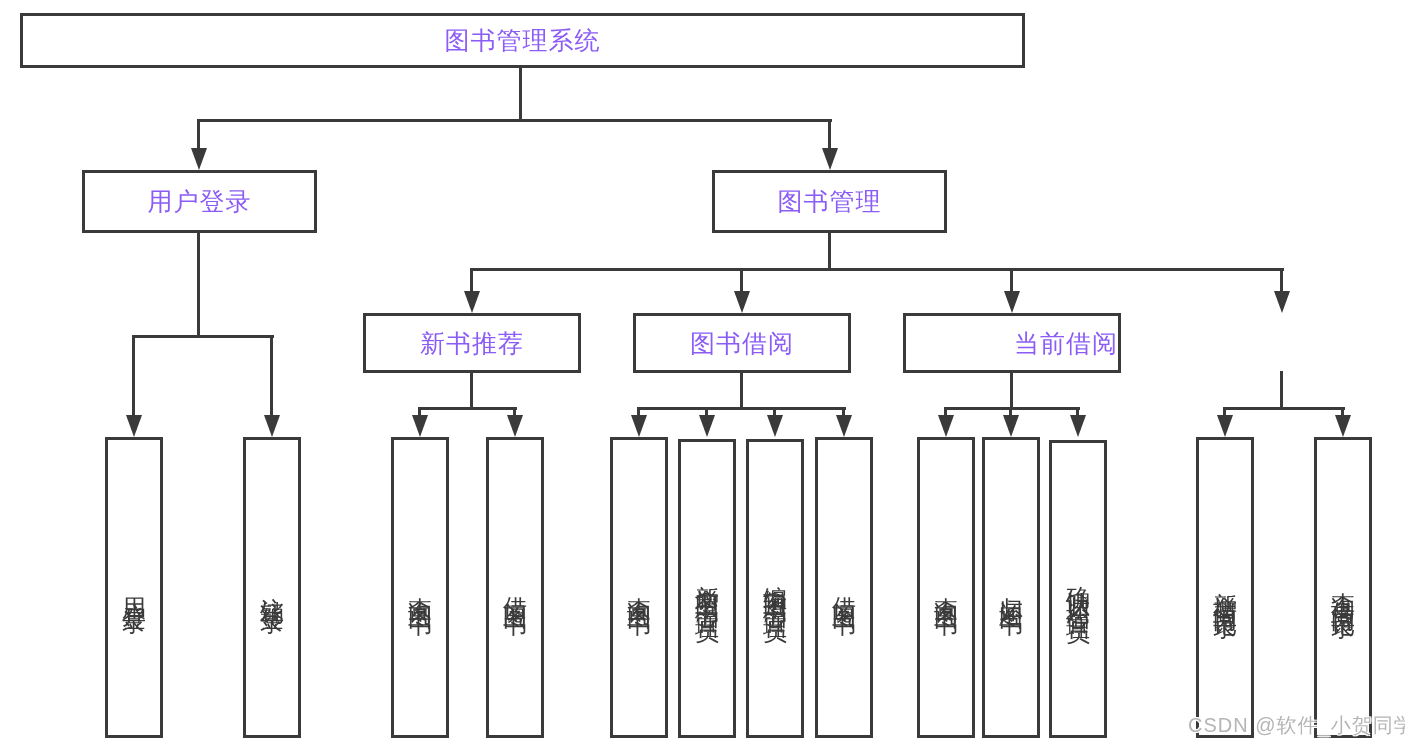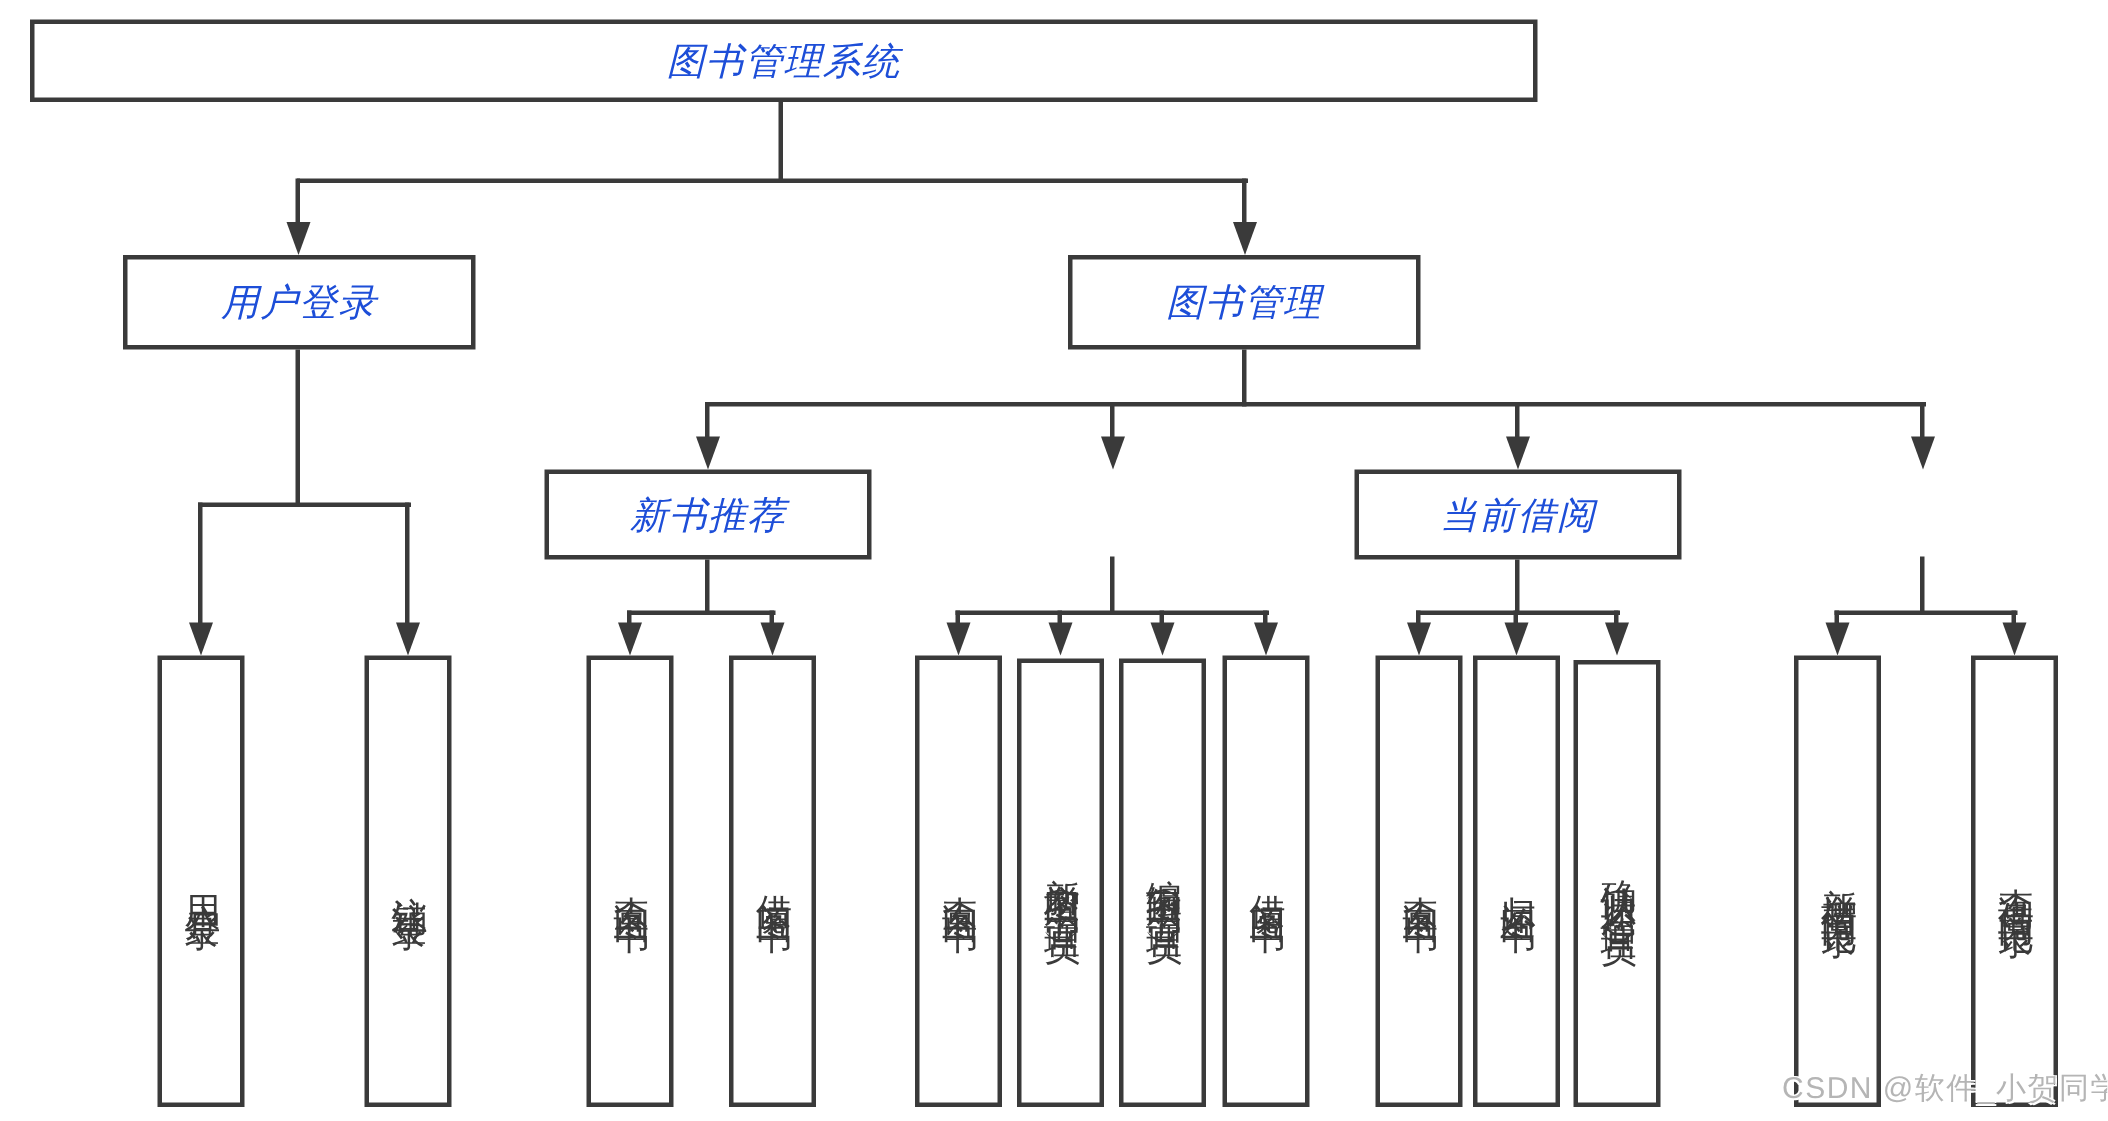--- a/index.html
+++ b/index.html
@@ -16,24 +16,23 @@
   }
   .node {
     position: absolute;
     box-sizing: border-box;
     background: #ffffff;
     border: 3px solid #3a3a3a;
     display: flex;
     align-items: center;
     justify-content: center;
     font-size: 25px;
-    color: #1d4ed8;
+    color: #8b5cf6;
     letter-spacing: 1px;
     z-index: 2;
-    font-style: italic;
   }
   .leaf {
     position: absolute;
     box-sizing: border-box;
     background: #ffffff;
     border: 3px solid #3a3a3a;
     width: 58px; height: 301px; top: 437px;
     display: flex;
     align-items: center;
     justify-content: center;
@@ -81,22 +80,25 @@
   </div>
 
   <div class="node" style="left:712px; top:170px; width:235px; height:63px;">
     <span>图书管理</span>
   </div>
 
   <div class="node" style="left:363px; top:313px; width:218px; height:60px;">
     <span>新书推荐</span>
   </div>
 
-
-  <div class="node" style="left:903px; top:313px; width:218px; height:60px;">
+  <div class="node" style="left:633px; top:313px; width:218px; height:60px;">
+    <span>图书借阅</span>
+  </div>
+
+  <div class="node" style="left:903px; top:313px; width:218px; height:60px;justify-content:flex-end;">
     <span>当前借阅</span>
   </div>
 
 
   <div class="leaf" style="left:105px;">
     <span>用户登录</span>
   </div>
   <div class="leaf" style="left:243px;">
     <span>注销登录</span>
   </div>

